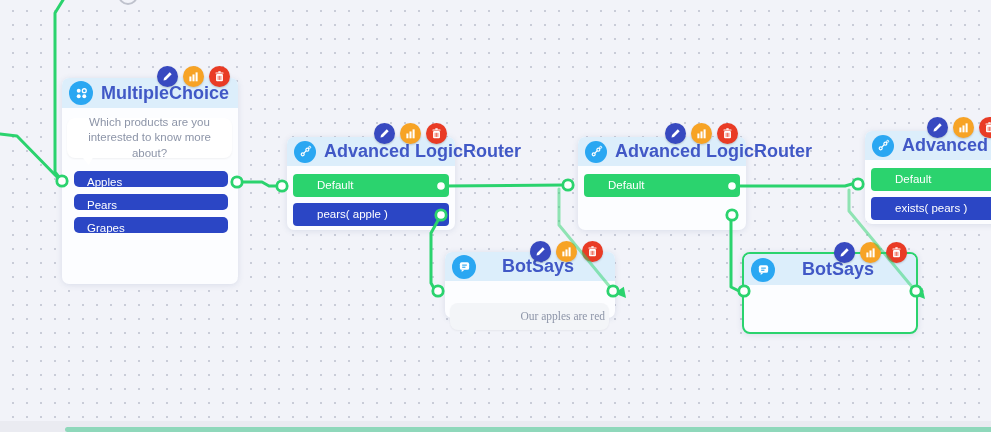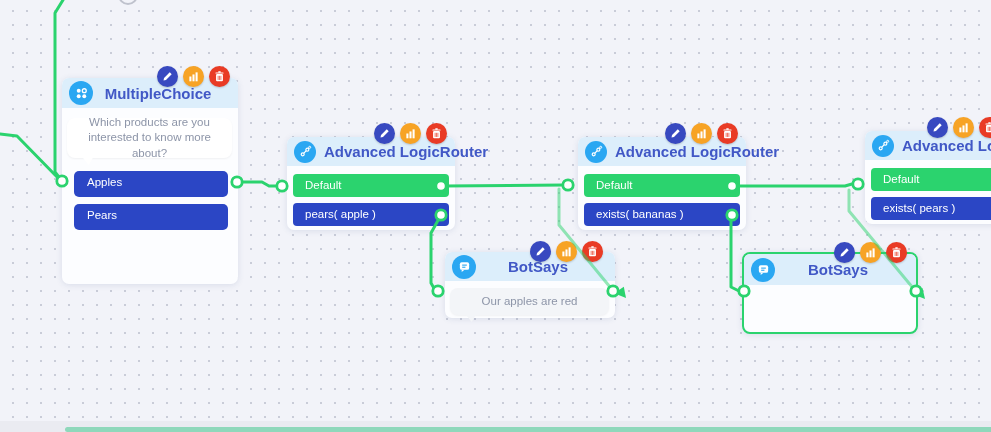--- a/index.html
+++ b/index.html
@@ -9,42 +9,42 @@
     background-color:#f2f3f9;
     background-image:radial-gradient(#c9ccd8 1.2px, transparent 1.4px);
     background-size:14px 14px;background-position:6px 4px;
   }
   .node{position:absolute;background:#fcfdff;border-radius:7px;
     box-shadow:0 1px 6px rgba(45,65,125,.12);z-index:10;}
   .node-header{display:flex;align-items:center;gap:8px;background:#dceefb;
     border-radius:7px 7px 0 0;padding:0 7px;height:30px;}
   .type-icon{width:24px;height:24px;border-radius:50%;background:#2aa7f2;
     display:flex;align-items:center;justify-content:center;flex:0 0 auto;}
-  .node-title{color:#4158c6;font-size:15px;font-weight:700;white-space:nowrap;}
+  .node-title{color:#4158c6;font-size:18px;font-weight:700;white-space:nowrap;}
   .title-center{flex:1;text-align:center;padding-right:16px;}
   .actions{position:absolute;display:flex;gap:5px;z-index:30;}
   .action{width:21px;height:21px;border-radius:50%;display:flex;align-items:center;
     justify-content:center;box-shadow:0 1px 2px rgba(0,0,0,.18);}
   .action.edit{background:#3849c0;}
   .action.stats{background:#f7a325;}
   .action.del{background:#e93b25;}
   .bubble{background:#fff;border-radius:8px;margin:10px 6px 0 5px;height:40px;
-    display:flex;align-items:center;justify-content:center;text-align:center;
+    display:flex;align-items:center;justify-content:flex-end;text-align:center;
     color:#8d95a8;font-size:11.5px;line-height:1.35;position:relative;
     box-shadow:0 1px 2px rgba(0,0,0,.05);padding:0 4px;}
   .bubble:after{content:"";position:absolute;left:14px;bottom:-7px;width:0;height:0;
     border-left:9px solid transparent;border-right:2px solid transparent;
     border-top:8px solid #fff;transform:skewX(-18deg);}
   .bubble.gray{background:#f3f5f8;}
   .bubble.gray:after{border-top-color:#f3f5f8;}
   .options{padding:13px 10px 7px 12px;}
-  .option{background:#2b46c5;color:#fff;border-radius:5px;height:26px;line-height:22px;
+  .option{background:#2b46c5;color:#fff;border-radius:5px;height:16px;line-height:22px;
     padding:0 13px;font-size:11.5px;margin-bottom:7px;}
   .routes{padding:8px 6px 6px 6px;}
-  .route{color:#fff;border-radius:4px;height:23px;line-height:23px;padding:0 12px;
+  .route{color:#fff;border-radius:4px;height:23px;line-height:23px;padding:0 24px;
     font-size:11.5px;margin-bottom:6px;}
   .route.default{background:#2bd36e;}
   .route.cond{background:#2b46c5;}
   .selected{border:2px solid #2bd36e;border-radius:8px;}
   #wires{position:absolute;left:0;top:0;z-index:50;pointer-events:none;}
   #scroll-track{position:absolute;left:0;right:0;bottom:0;height:11px;
     background:#eaebf1;z-index:60;}
   #scroll-thumb{position:absolute;left:65px;right:0;bottom:0;height:5px;
     background:#8fd8bb;border-radius:3px 0 0 3px;z-index:61;}
 </style>
@@ -96,20 +96,21 @@
           </svg>
       </div>
       <div class="node-title title-center">MultipleChoice</div>
     </div>
     <div class="bubble">
       <span>Which products are you interested to know more about?</span>
     </div>
     <div class="options">
       <div class="option">Apples</div>
       <div class="option">Pears</div>
+      <div class="option">Grapes</div>
     </div>
   </div>
 
   <div class="node" style="left:287px;top:137px;width:168px;height:93px;">
     <div class="actions" style="top:-14px;right:8px;">
       <div class="action edit">
         <svg width="11" height="11" viewBox="0 0 16 16">
             <path d="M11.3 1.9l2.8 2.8-8.3 8.3-3.6.8.8-3.6z" fill="#fff"></path>
           </svg>
       </div>
@@ -195,21 +196,20 @@
               <circle cx="9" cy="5" r="1.6"></circle>
               <line x1="5.2" y1="8.8" x2="7.8" y2="6.2"></line>
             </g>
             <circle cx="11.5" cy="2.5" r="1.1" fill="none" stroke="#fff" stroke-width="1"></circle>
           </svg>
       </div>
       <div class="node-title">Advanced LogicRouter</div>
     </div>
     <div class="routes">
       <div class="route default">Default</div>
-      <div class="route cond">exists( bananas )</div>
     </div>
   </div>
 
   <div class="node" style="left:865px;top:131px;width:168px;height:93px;">
     <div class="actions" style="top:-14px;left:62px;">
       <div class="action edit">
         <svg width="11" height="11" viewBox="0 0 16 16">
             <path d="M11.3 1.9l2.8 2.8-8.3 8.3-3.6.8.8-3.6z" fill="#fff"></path>
           </svg>
       </div>
@@ -293,21 +293,21 @@
             <rect x="2" y="2.5" width="10" height="8" rx="2" fill="#fff"></rect>
             <path d="M4 10.5l0 2.5 3-2.5z" fill="#fff"></path>
             <g stroke="#2aa7f2" stroke-width="1.2">
               <line x1="4.5" y1="5.5" x2="9.5" y2="5.5"></line>
               <line x1="4.5" y1="7.8" x2="8" y2="7.8"></line>
             </g>
           </svg>
       </div>
       <div class="node-title title-center">BotSays</div>
     </div>
-    <div class="bubble gray" style="margin-top:7px;height:27px;">
+    <div class="bubble gray" style="margin-top:22px;height:27px;font-family:Liberation Serif, serif;">
       <span>Our apples are red</span>
     </div>
   </div>
 
   <div class="node selected" style="left:742px;top:252px;width:172px;height:78px;">
     <div class="actions" style="top:-12px;right:9px;">
       <div class="action edit">
         <svg width="11" height="11" viewBox="0 0 16 16">
             <path d="M11.3 1.9l2.8 2.8-8.3 8.3-3.6.8.8-3.6z" fill="#fff"></path>
           </svg>

